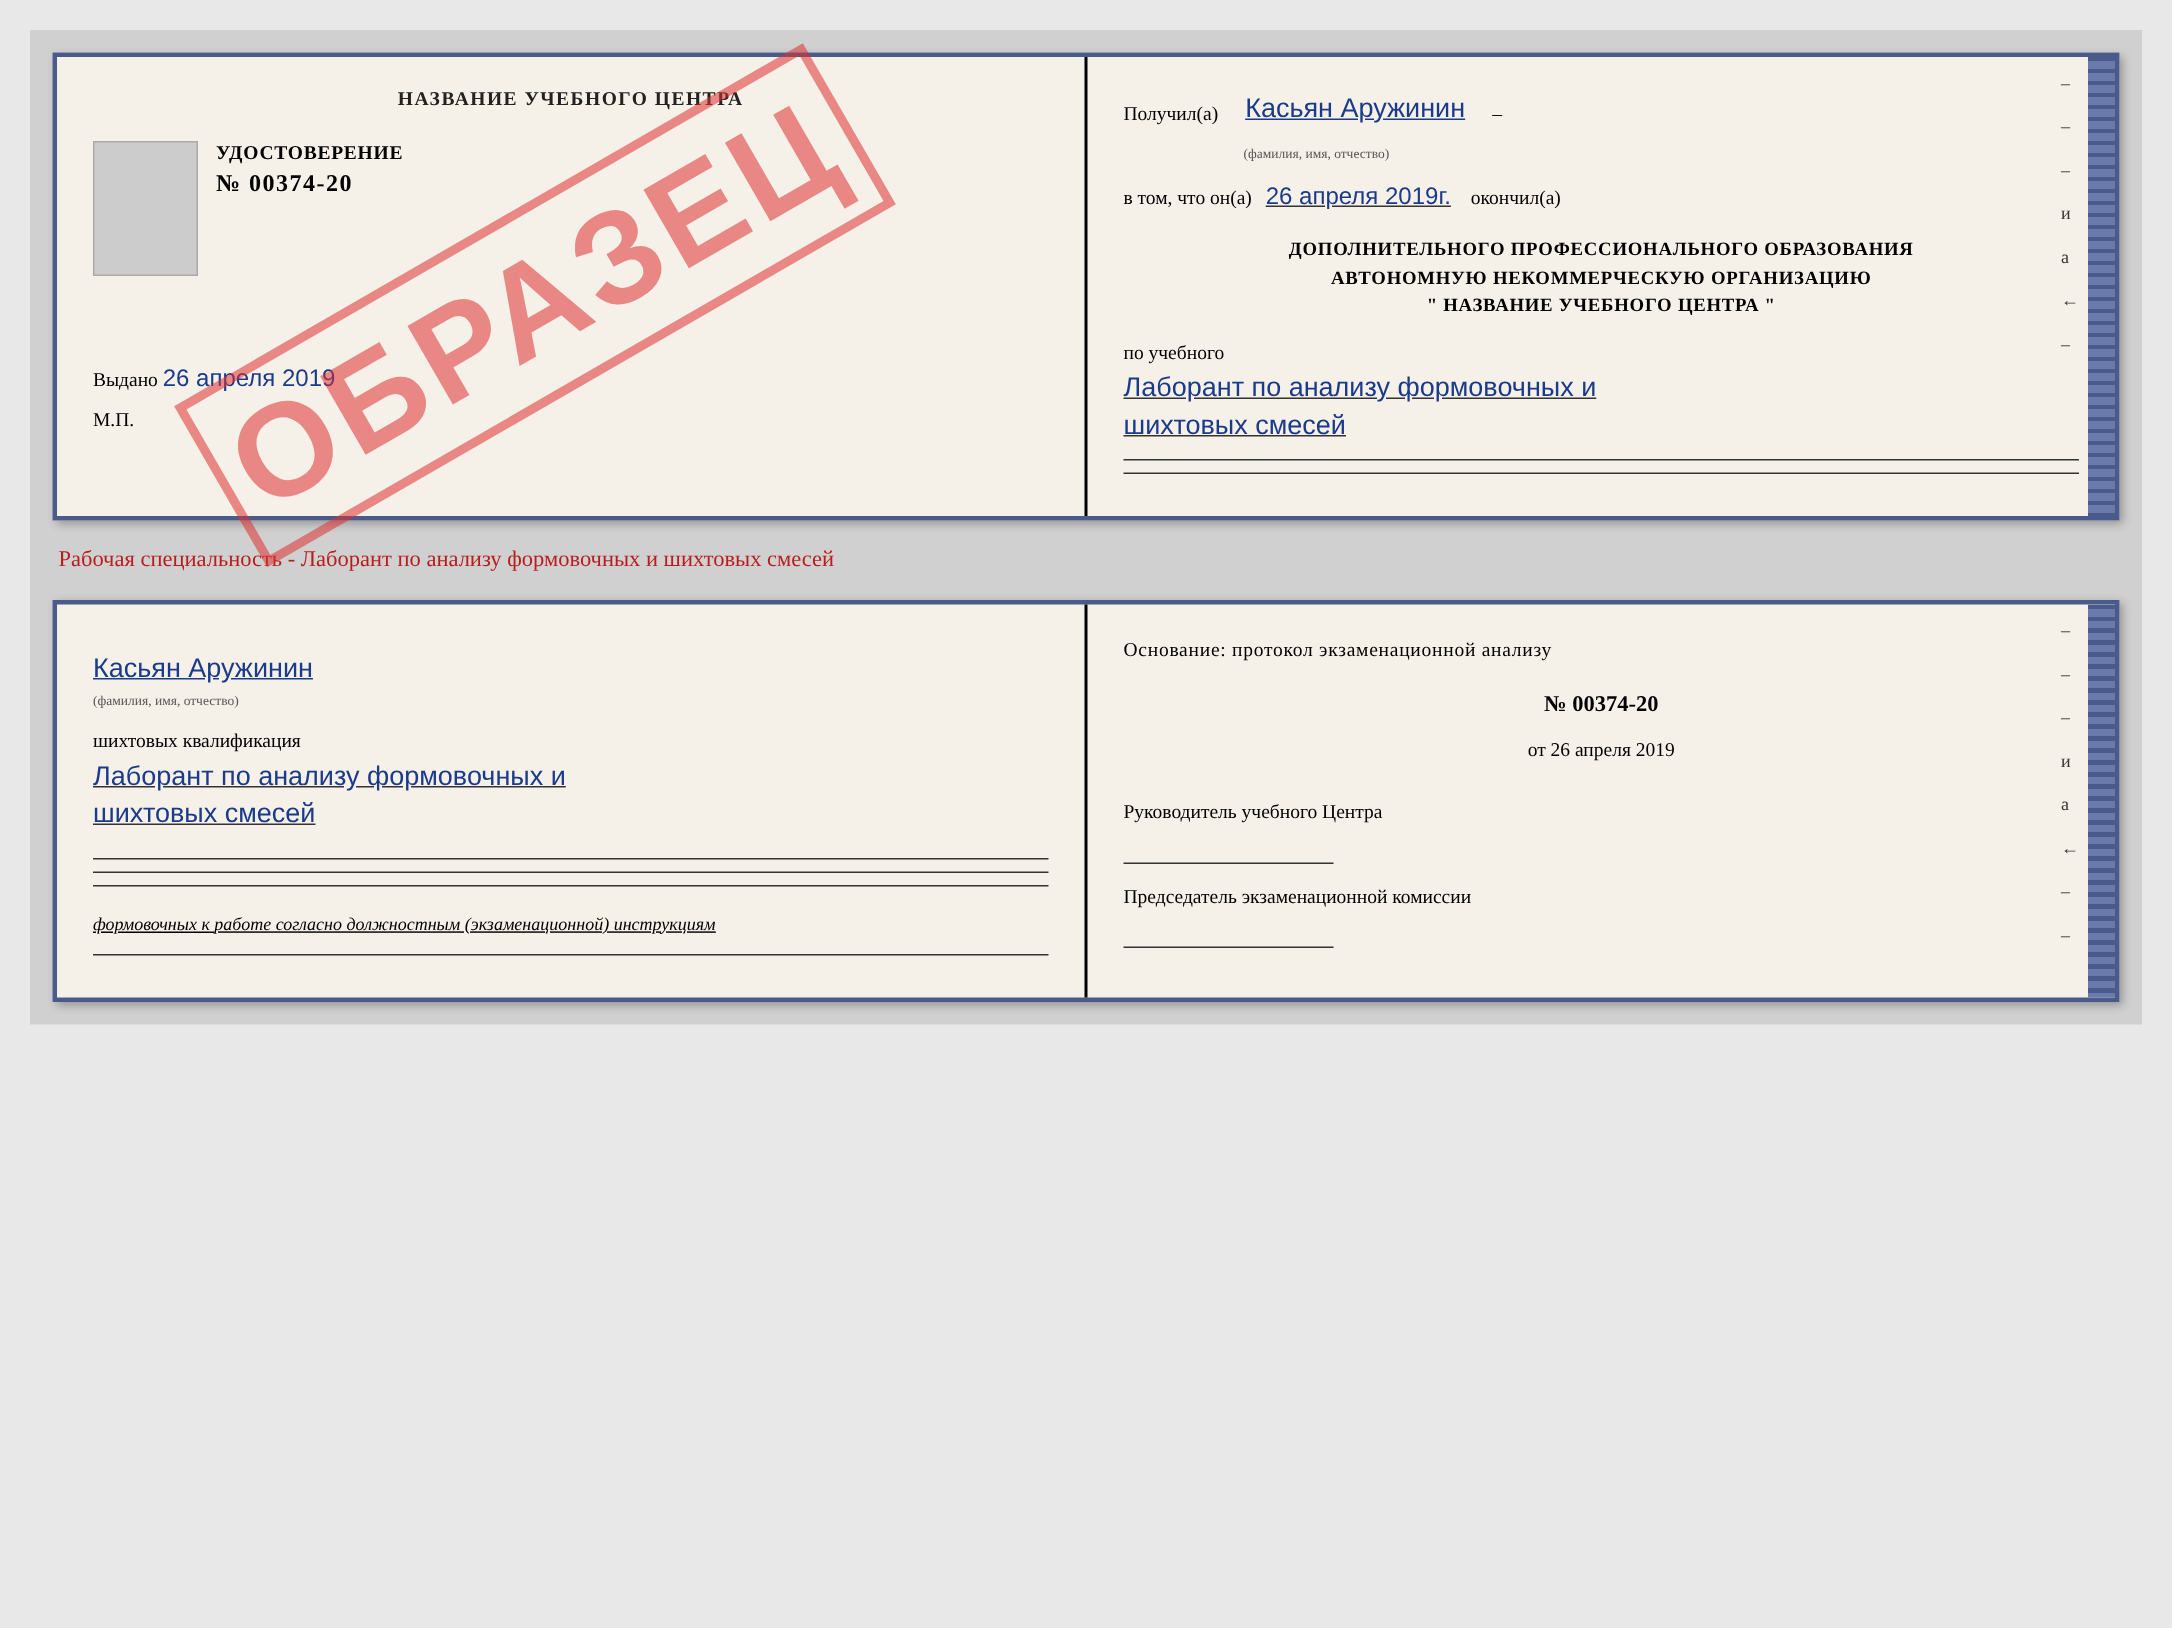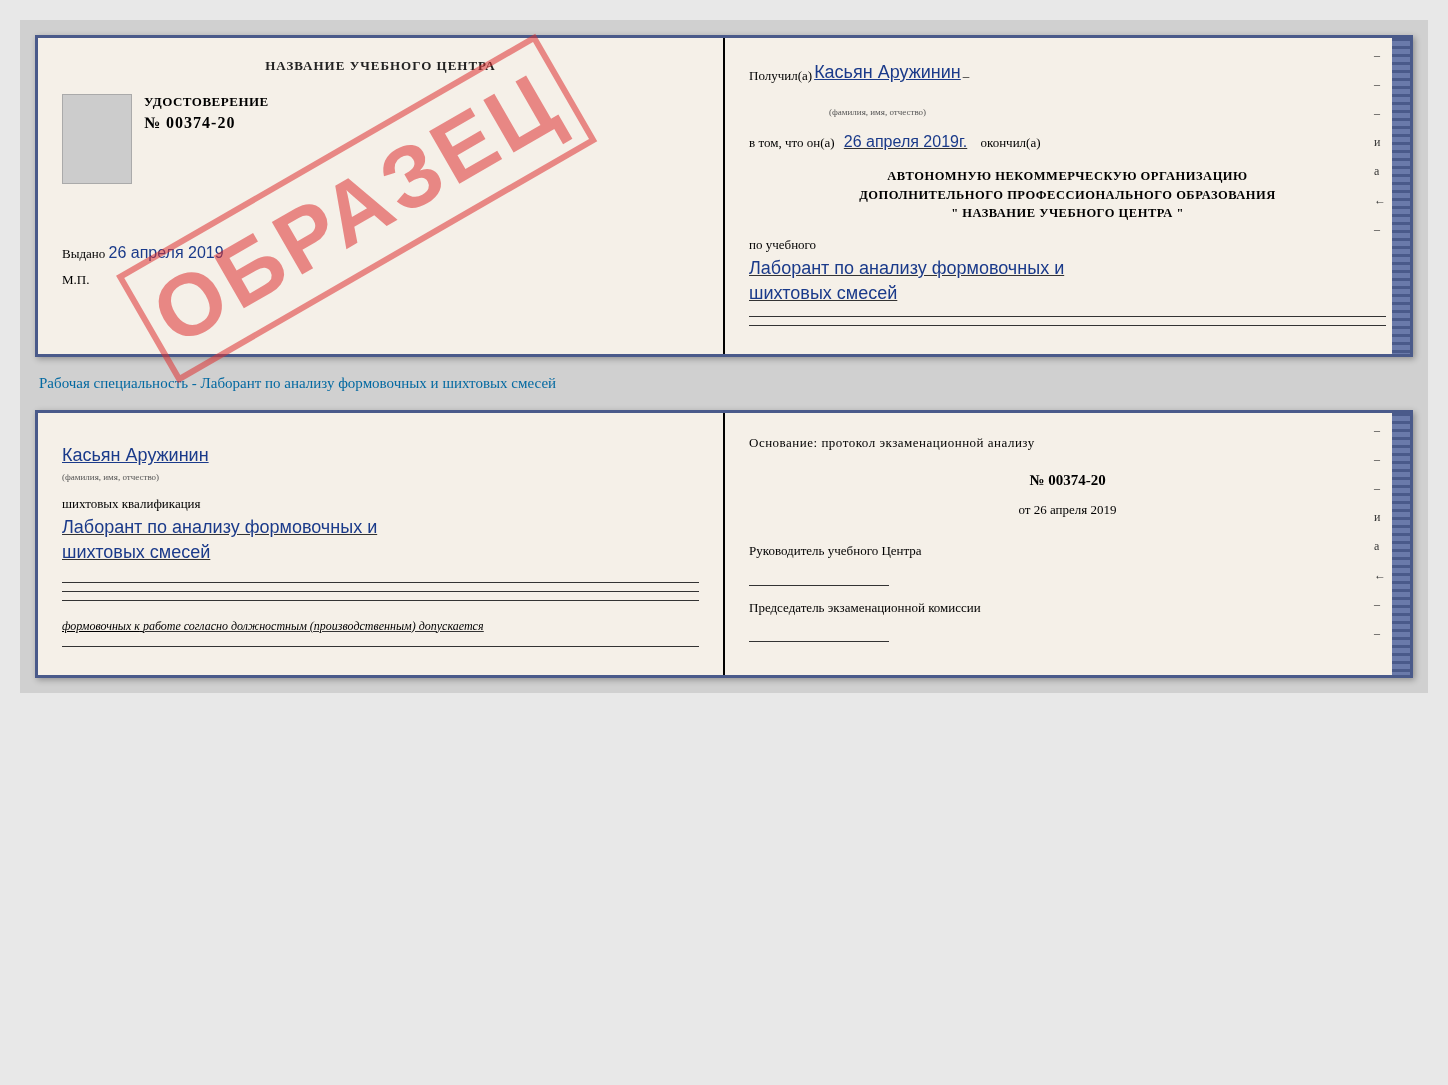--- a/index.html
+++ b/index.html
@@ -125,22 +125,22 @@
 
     
     .top-right-content {
       font-size: 13px;
       line-height: 1.6;
     }
 
     .poluchil-line {
       display: flex;
       align-items: flex-end;
-      gap: 2px;
-      margin-bottom: 22px;
+      gap: 18px;
+      margin-bottom: 12px;
     }
 
     .handwritten {
       font-family: 'Comic Sans MS', cursive, sans-serif;
       color: #1a3a8a;
       font-size: 16px;
     }
 
     .small-label {
       font-size: 9px;
@@ -177,21 +177,21 @@
 
     .underline {
       text-decoration: underline;
       text-decoration-color: #333;
     }
 
     
     .specialty-line {
       padding: 6px 4px;
       font-size: 15px;
-      color: #0369a1;
+      color: #b91c1c;
       background: transparent;
     }
 
     
     .bottom-left-content {
       font-size: 13px;
       line-height: 1.6;
     }
 
     .bottom-right-content {
@@ -304,22 +304,22 @@
           <span class="small-label">(фамилия, имя, отчество)</span>
         </div>
 
         <div class="vtom-line">
           <span>в том, что он(а)</span>
           <span class="handwritten underline" style="margin-left:6px;">26 апреля 2019г.</span>
           <span style="margin-left:10px;">окончил(а)</span>
         </div>
 
         <div class="org-block">
+          <div>ДОПОЛНИТЕЛЬНОГО ПРОФЕССИОНАЛЬНОГО ОБРАЗОВАНИЯ</div>
           <div>АВТОНОМНУЮ НЕКОММЕРЧЕСКУЮ ОРГАНИЗАЦИЮ</div>
-          <div>ДОПОЛНИТЕЛЬНОГО ПРОФЕССИОНАЛЬНОГО ОБРАЗОВАНИЯ</div>
           <div>" НАЗВАНИЕ УЧЕБНОГО ЦЕНТРА "</div>
         </div>
 
         <div class="professii-block">
           <div>по учебного</div>
           <div class="handwritten-large underline">Лаборант по анализу формовочных и</div>
           <div class="handwritten-large underline">шихтовых смесей</div>
         </div>
 
         <div style="margin-top:10px;">
@@ -360,21 +360,21 @@
           <div class="handwritten-large underline">Лаборант по анализу формовочных и</div>
           <div class="handwritten-large underline">шихтовых смесей</div>
         </div>
 
         <div class="line-separator" style="margin-top:16px;"></div>
         <div class="line-separator"></div>
         <div class="line-separator"></div>
 
         <div class="dopuskaetsya-block">
           <span>формовочных к</span>
-          <span class="underline" style="font-style:italic;">работе согласно должностным (производственным) допускается</span>
+          <span class="underline" style="font-style:italic;">работе согласно должностным (экзаменационной) инструкциям</span>
         </div>
 
         <div class="line-separator" style="margin-top:10px;"></div>
       </div>
     </div>
 
     <div class="doc-right">
       <div class="bottom-right-content">
 
         <div class="osnovanie-block">Основание: протокол экзаменационной анализу</div>

